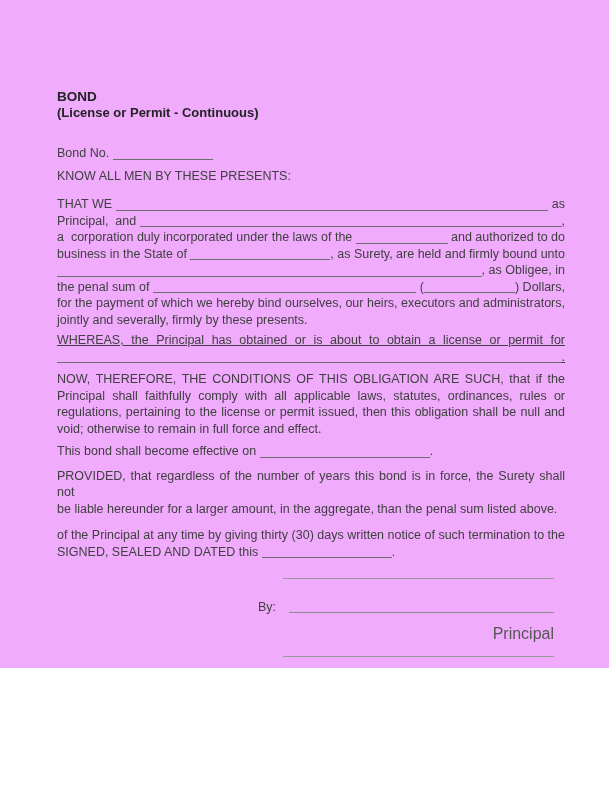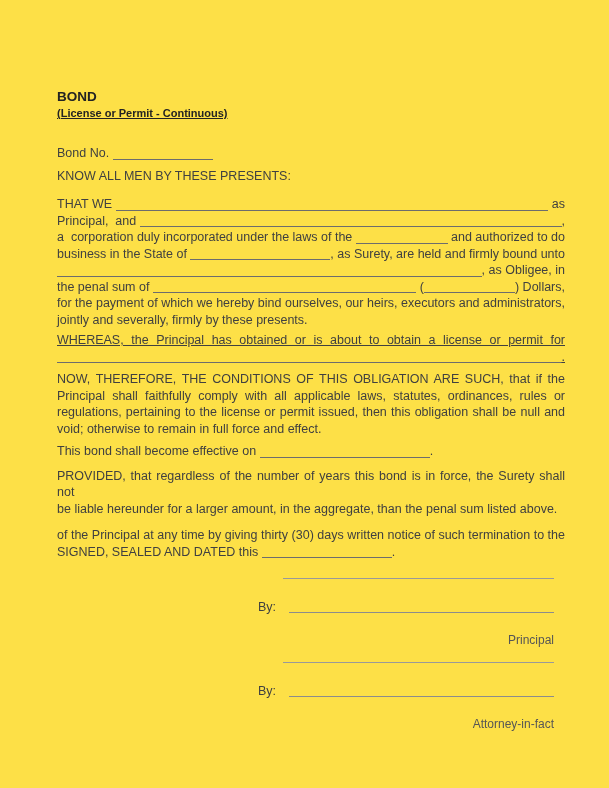--- a/index.html
+++ b/index.html
@@ -1,23 +1,23 @@
 <!DOCTYPE html>
 <html><head>
 <meta charset="utf-8">
 <style>
   html,body{margin:0;padding:0;background:#ffffff;}
   .page{
-    width:609px;height:788px;background:#fde047;box-sizing:border-box;
+    width:609px;height:668px;background:#f0abfc;box-sizing:border-box;
     padding:88px 44px 0 57px;
     font-family:"Liberation Sans",sans-serif;
     font-size:12.5px;color:#404040;overflow:hidden;
   }
   .doc-title{font-weight:bold;font-size:13.5px;line-height:17px;color:#232323;}
-  .doc-subtitle{font-weight:bold;font-size:11px;line-height:16px;color:#232323;text-decoration:underline;}
+  .doc-subtitle{font-weight:bold;font-size:13px;line-height:16px;color:#232323;}
   .line{line-height:16.5px;min-height:16.5px;}
   .fill{display:flex;align-items:flex-end;}
   .seg{white-space:pre;}
   .blank{height:13px;border-bottom:1px solid #6d6d6d;margin-bottom:2px;flex-shrink:0;}
   .jtext{text-align:justify;text-align-last:justify;}
   .bond-no-row{margin-top:24px;}
   .bond-no-row .blank{flex-basis:100px;}
   .salutation{margin-top:6px;line-height:16.5px;}
   #blk-obligation{margin-top:12px;}
   #blk-whereas{margin-top:4px;text-decoration:underline;}
@@ -25,21 +25,21 @@
   #blk-effective{margin-top:6px;}
   #blk-provided{margin-top:8px;}
   #blk-provided-further{margin-top:10px;}
   #blk-signed{}
   .sig-block{margin-top:18px;margin-left:201px;width:296px;}
   .sig-line{height:0;border-bottom:1px solid #999;margin-left:25px;width:271px;}
   .sig-line.second{margin-top:15px;}
   .by-row{display:flex;align-items:flex-end;margin-top:20px;line-height:16px;gap:8px;}
   .by-label{white-space:pre;padding-right:5px;}
   .by-row .blank{flex-grow:1;border-bottom:1px solid #8c8c8c;}
-  .sig-role{text-align:right;font-size:12px;line-height:14px;color:#565656;margin-top:18px;}
+  .sig-role{text-align:right;font-size:16px;line-height:14px;color:#565656;margin-top:12px;}
 </style>
 </head>
 <body>
 
 <div class="page">
 
   <div class="doc-title">BOND</div>
   <div class="doc-subtitle">(License or Permit - Continuous)</div>
 
   <div class="line fill bond-no-row">

